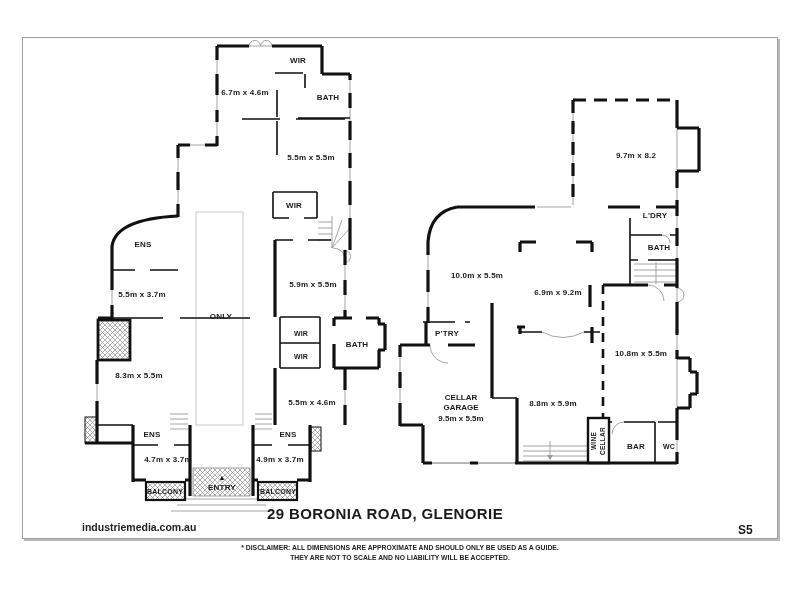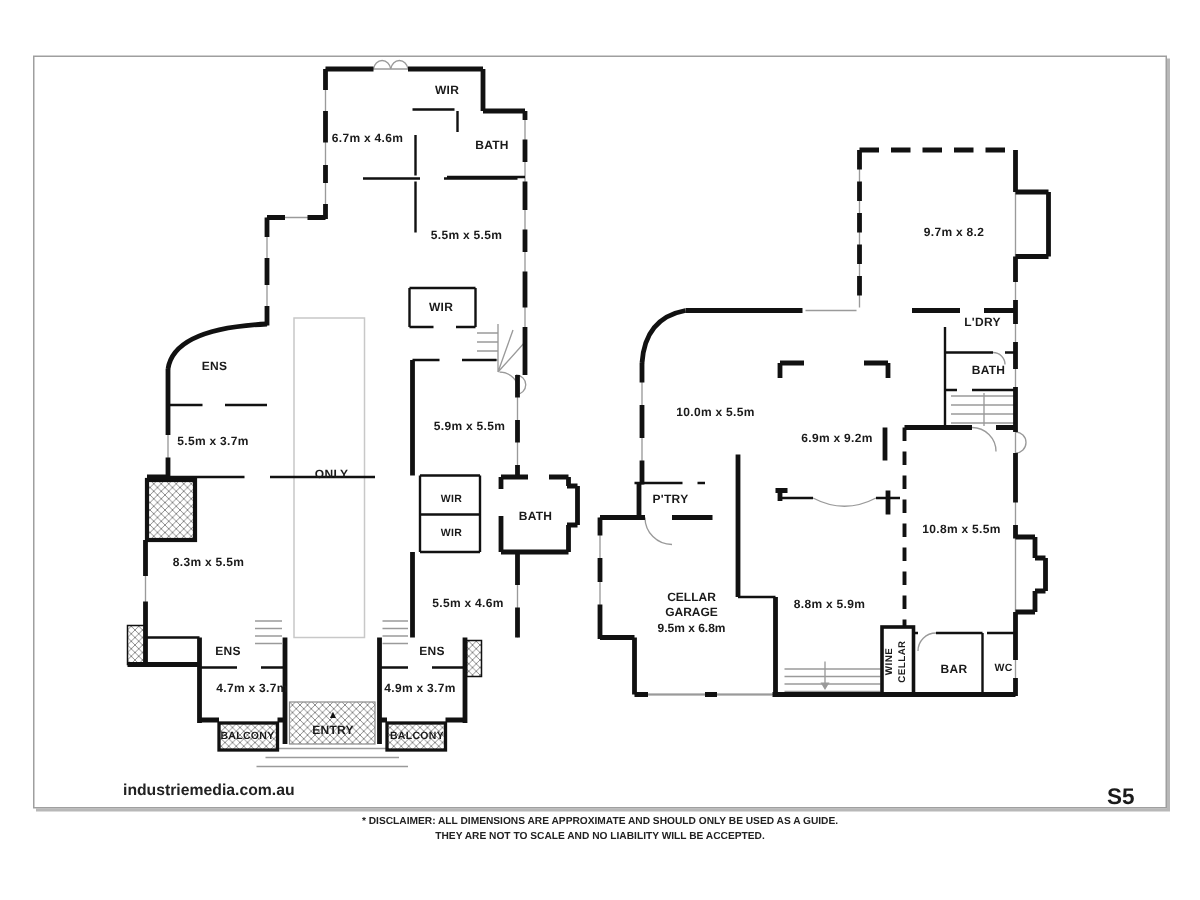--- a/index.html
+++ b/index.html
@@ -12,21 +12,21 @@
        letter-spacing:.2px;white-space:nowrap;color:#1a1a1a;}
   .sm{font-size:7px;}
   .multi{position:absolute;transform:translate(-50%,-50%);font-weight:bold;font-size:8px;
          text-align:center;line-height:1.3;white-space:nowrap;}
   .rot{position:absolute;transform:translate(-50%,-50%) rotate(-90deg);font-weight:bold;
        font-size:6.5px;text-align:center;line-height:1.45;letter-spacing:.3px;}
   .entry-arrow{position:absolute;transform:translate(-50%,-50%);font-size:7px;color:#111;}
   .title{position:absolute;left:0;top:505px;width:770px;text-align:center;
          font-weight:bold;font-size:15px;letter-spacing:.4px;}
   .watermark{position:absolute;left:82px;top:521px;font-weight:bold;font-size:10.5px;color:#222;}
-  .sheet{position:absolute;left:738px;top:523px;font-weight:bold;font-size:15px;}
+  .sheet{position:absolute;left:738px;top:523px;font-weight:bold;font-size:12px;}
   .disc{position:absolute;left:0;width:800px;text-align:center;font-weight:bold;
         font-size:6.8px;color:#222;}
 </style>
 </head>
 <body>
 
 <div class="page">
   <div class="frame"></div>
 
   <svg class="plan" width="800" height="600" viewBox="0 0 800 600">
@@ -172,27 +172,28 @@
   <span class="lbl" style="left:636px;top:155px">9.7m x 8.2</span>
   <span class="lbl" style="left:655px;top:215px">L'DRY</span>
   <span class="lbl" style="left:659px;top:247px">BATH</span>
   <span class="lbl" style="left:477px;top:275px">10.0m x 5.5m</span>
   <span class="lbl" style="left:558px;top:292px">6.9m x 9.2m</span>
   <span class="lbl" style="left:447px;top:333px">P'TRY</span>
   <span class="lbl" style="left:641px;top:353px">10.8m x 5.5m</span>
   <div class="multi" style="left:461px;top:409px">
     <div>CELLAR</div>
     <div>GARAGE</div>
-    <div>9.5m x 6.8m</div>
+    <div>9.5m x 5.5m</div>
   </div>
   <span class="lbl" style="left:553px;top:403px">8.8m x 5.9m</span>
   <div class="rot" style="left:598px;top:441px">
     <div>WINE</div>
     <div>CELLAR</div>
   </div>
   <span class="lbl" style="left:636px;top:446px">BAR</span>
   <span class="lbl sm" style="left:669px;top:446px">WC</span>
 
+  <div class="title">29 BORONIA ROAD, GLENORIE</div>
   <div class="watermark">industriemedia.com.au</div>
   <div class="sheet">S5</div>
   <div class="disc" style="top:544px">* DISCLAIMER: ALL DIMENSIONS ARE APPROXIMATE AND SHOULD ONLY BE USED AS A GUIDE.</div>
   <div class="disc" style="top:554px">THEY ARE NOT TO SCALE AND NO LIABILITY WILL BE ACCEPTED.</div>
 </div>
 
 </body></html>

